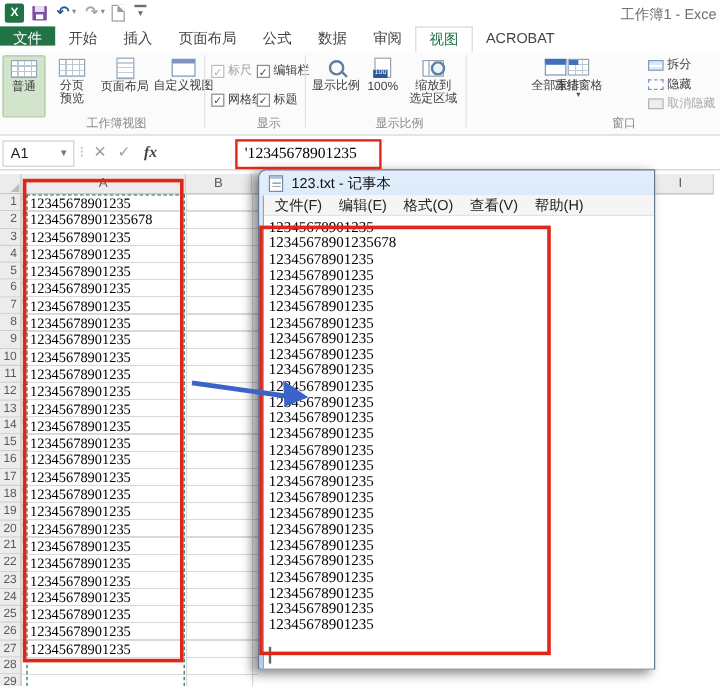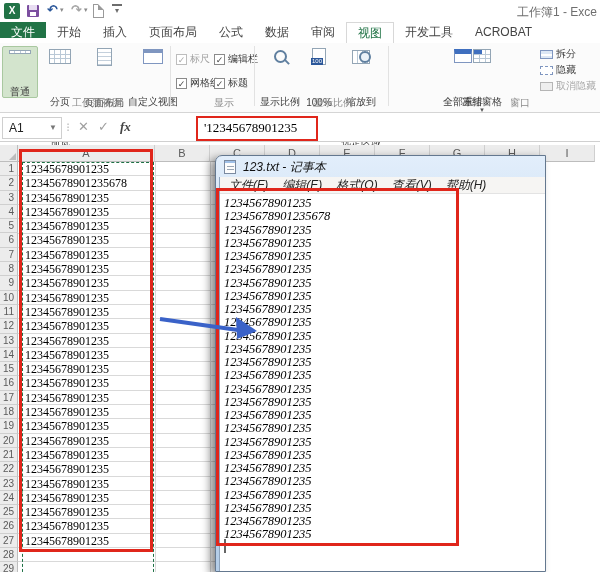--- a/index.html
+++ b/index.html
@@ -34,21 +34,21 @@
   #file-tab{width:46px;height:16px;background:var(--excel-green);color:#fff;font-size:12px;
     text-align:center;line-height:21px;}
   .rtab{height:21px;line-height:21px;padding:0 11px;font-size:12px;color:#444;}
   .rtab.active{color:var(--excel-green);background:#fff;border:1px solid #d8d8d8;border-bottom:none;}
 
   
   #ribbon{left:0;top:43px;width:600px;height:70px;background:#fbfbfb;border-bottom:1px solid #d5d5d5;}
   .gdiv{top:3px;width:1px;height:60px;background:#e2e2e2;}
   .glabel{top:53px;font-size:10px;color:#8a8a8a;text-align:center;margin-left:12px;}
   .rbtn{top:3px;display:flex;flex-direction:column;align-items:center;font-size:10px;color:#3c3c3c;}
-  .rbtn .lb{line-height:11px;text-align:center;margin-top:30px;}
+  .rbtn .lb{line-height:11px;text-align:center;}
   .rbtn.sel{background:var(--sel-view);border:1px solid #a9c8a0;border-radius:2px;}
   .grid-ic{width:22px;height:15px;margin:3px 0 2px;border:1px solid #93a5b5;background:
     repeating-linear-gradient(to right,transparent 0 4.5px,#b9c8d6 4.5px 5.5px),
     repeating-linear-gradient(to bottom,transparent 0 3.5px,#b9c8d6 3.5px 4.5px),#fff;}
   .page-ic{width:15px;height:18px;margin:2px 0 1px;border:1px solid #93a5b5;background:
     linear-gradient(#fff 0 3px,transparent 3px),repeating-linear-gradient(to bottom,#fff 0 3px,#c4d0dc 3px 4px);}
   .custview-ic{width:20px;height:15px;margin:3px 0 2px;border:1px solid #7f96c0;background:#fff;
     border-top-width:4px;}
   .mag-ic{width:13px;height:13px;margin:4px 0 3px;border:2px solid #5f7f9f;border-radius:50%;position:relative;}
   .mag-ic:after{content:"";position:absolute;width:2px;height:6px;background:#5f7f9f;
@@ -107,23 +107,23 @@
     repeating-linear-gradient(to bottom,transparent 0 13.3px,#d9d9d9 13.3px 14.3px);}
   .vline{top:17px;width:1px;height:410px;background:#d9d9d9;}
   #acells{left:18px;top:17px;width:137px;}
   .cell{position:relative;height:14.3px;line-height:14.3px;padding-left:7px;
     font-family:"Liberation Serif","DejaVu Serif",serif;font-size:12px;color:#000;white-space:nowrap;}
   .err-tri{position:absolute;left:1px;top:1px;width:0;height:0;
     border-top:4px solid var(--err-green);border-right:4px solid transparent;}
   #ants{left:22px;top:162px;width:132px;height:420px;border:1.5px dashed var(--ants-green);z-index:20;}
 
   
-  #notepad{left:215px;top:155px;width:331px;height:417px;z-index:30;
+  #notepad{left:215px;top:141px;width:331px;height:417px;z-index:30;
     background:linear-gradient(#e2eefb,#bcd4ec 40%,#b4cde8);
-    border:1px solid #64788f;border-radius:7px 0 0 0;box-shadow:-5px 3px 9px rgba(0,0,0,.45);font-style:italic;}
+    border:1px solid #64788f;border-radius:7px 0 0 0;box-shadow:-5px 3px 9px rgba(0,0,0,.45);}
   #np-titlebar{position:absolute;left:0;top:0;right:0;height:21px;}
   .np-ic{left:8px;top:4px;width:12px;height:14px;background:#fdfdfd;border:1px solid #7b8aa0;
     box-shadow:inset 0 2px 0 #9fc0e8;}
   .np-ic:after{content:"";position:absolute;left:2px;top:5px;width:7px;height:6px;background:
     repeating-linear-gradient(to bottom,#9aa6b5 0 1px,transparent 1px 3px);}
   #np-title{left:27px;top:3px;font-size:12px;color:#111;white-space:nowrap;}
   #np-body{position:absolute;left:3px;top:21px;right:0;bottom:0;background:#fff;
     display:flex;flex-direction:column;border-left:1px solid #8ea4bd;}
   #np-menubar{height:17px;background:#f6f5f3;border-bottom:1px solid #e3e3e3;display:flex;
     align-items:center;padding-left:2px;}
@@ -160,21 +160,20 @@
   <div class="abs" id="tabrow">
     <div id="file-tab">文件</div>
     <div id="tabs-container" style="display:flex">
         <div class="rtab">开始</div>
         <div class="rtab">插入</div>
         <div class="rtab">页面布局</div>
         <div class="rtab">公式</div>
         <div class="rtab">数据</div>
         <div class="rtab">审阅</div>
         <div class="rtab active">视图</div>
-        <div class="rtab">开发工具</div>
         <div class="rtab">ACROBAT</div>
       </div>
   </div>
 
   <div class="abs" id="ribbon">
 
     <div class="abs rbtn sel" style="left:2px;width:36px;height:52px">
       <span class="grid-ic"></span>
       <span class="lb">普通</span>
     </div>

